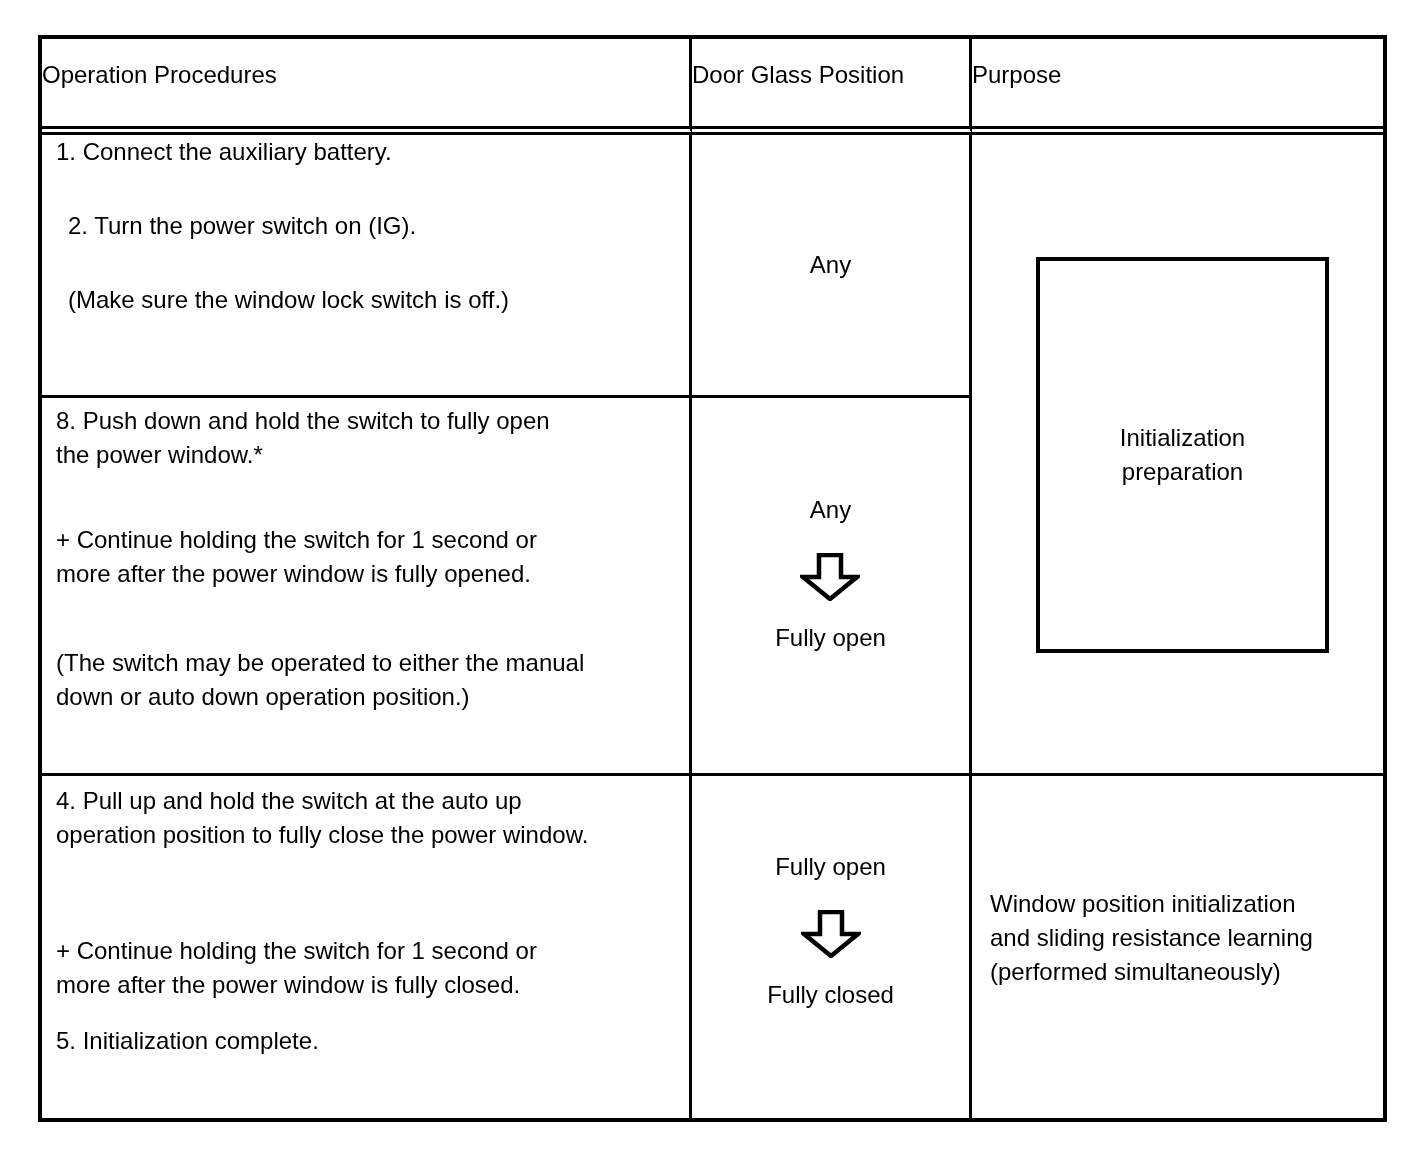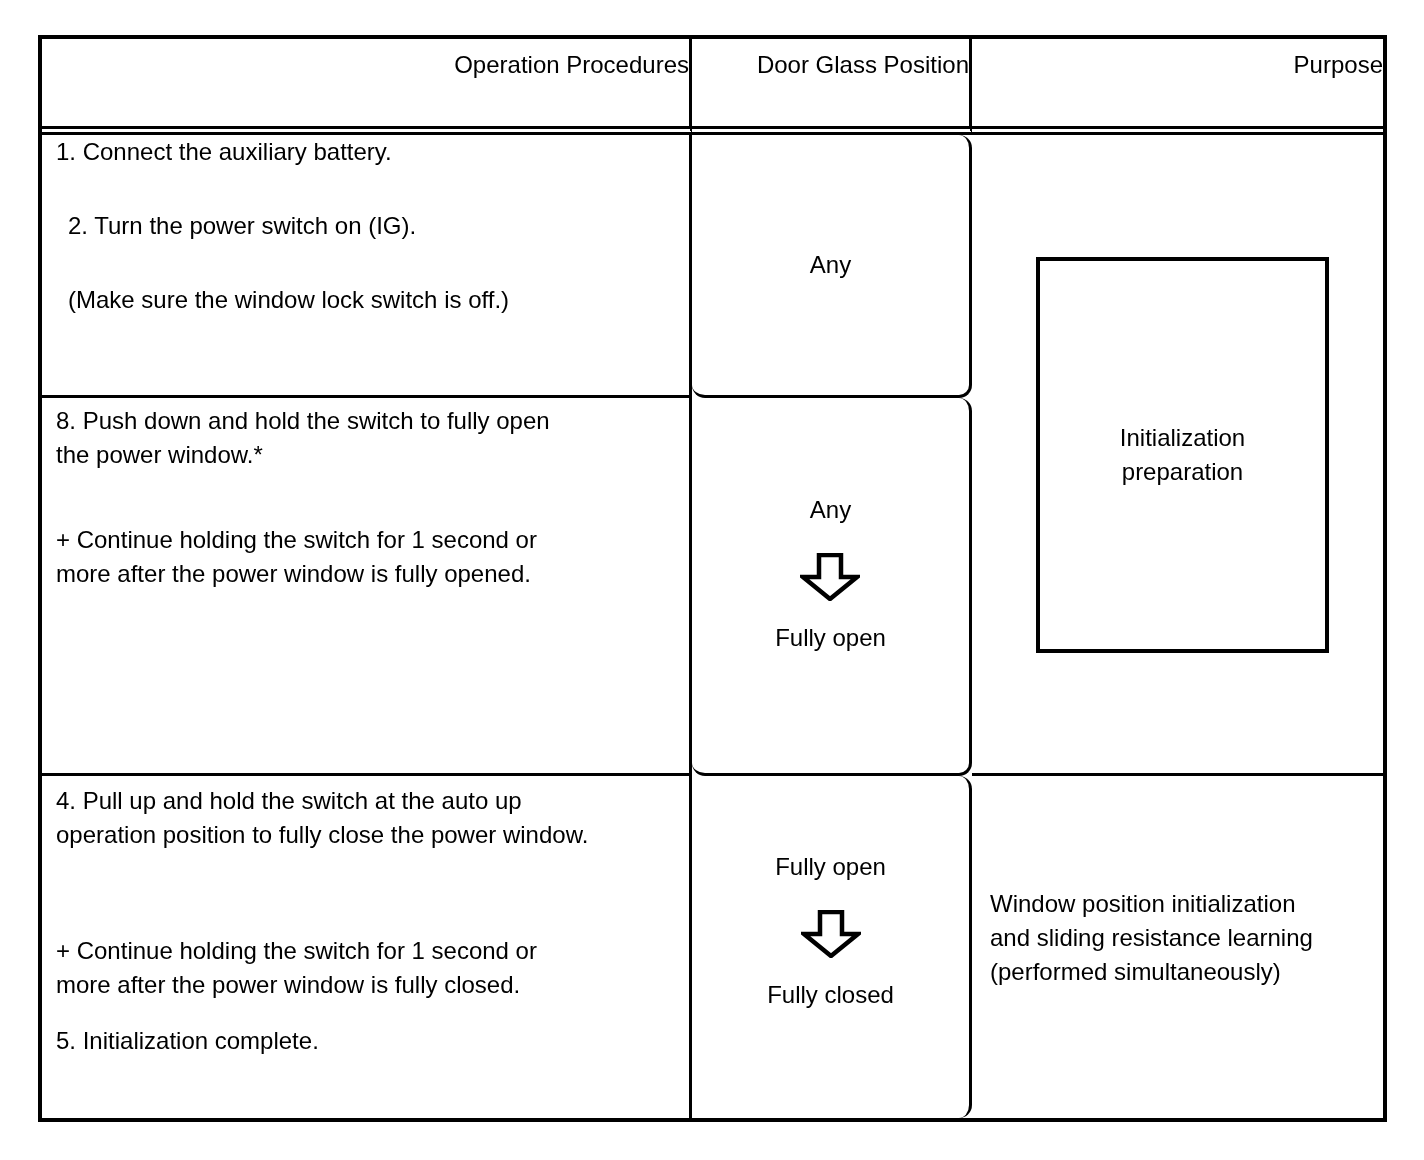--- a/index.html
+++ b/index.html
@@ -35,23 +35,23 @@
     box-sizing: border-box;
     font-size: 24px;
     line-height: 34px;
     overflow: hidden;
   }
   .b-r { border-right: 3px solid #000000; }
   .b-b { border-bottom: 3px solid #000000; }
   .header {
     border-bottom: 9px double #000000;
     display: flex;
-    justify-content: flex-end;
+    justify-content: flex-start;
     align-items: flex-start;
-    padding-top: 9px;
+    padding-top: 19px;
     text-align: center;
   }
   .proc {
     padding: 12px 14px 0 14px;
   }
   .proc p {
     margin: 0;
     white-space: pre-line;
   }
   .r1c1 { padding-top: 0; }
@@ -59,21 +59,20 @@
   .r2c1 { padding-top: 6px; }
   .r2c1 p:nth-of-type(2) { margin-top: 51px; }
   .r2c1 p:nth-of-type(3) { margin-top: 55px; }
   .r3c1 { padding-top: 8px; }
   .r3c1 p:nth-of-type(2) { margin-top: 82px; }
   .r3c1 p:nth-of-type(3) { margin-top: 22px; }
   .glass {
     display: flex;
     align-items: center;
     justify-content: center;
-    border-radius: 13px;
   }
   .glass-stack {
     display: flex;
     flex-direction: column;
     align-items: center;
     text-align: center;
   }
   .glass-stack .arrow { margin: 26px 0 20px; display: block; }
   .r2c2 .glass-stack { margin-top: -24px; }
   .r3c2 .glass-stack { margin-top: -32px; }
@@ -138,20 +137,22 @@
         <span>Initialization
 preparation</span>
       </div>
     </div>
 
     <div class="cell proc r2c1 b-r b-b">
       <p>8. Push down and hold the switch to fully open
 the power window.*</p>
       <p>+ Continue holding the switch for 1 second or
 more after the power window is fully opened.</p>
+      <p>(The switch may be operated to either the manual
+down or auto down operation position.)</p>
     </div>
     <div class="cell glass r2c2 b-r b-b">
       <div class="glass-stack">
         <span>Any</span>
         <svg class="arrow" width="60" height="48" viewBox="0 0 60 48">
           <polygon points="19,2 41,2 41,24 57,24 30,46 3,24 19,24" fill="#ffffff" stroke="#000000" stroke-width="4.5" stroke-linejoin="miter"></polygon>
         </svg>
         <span>Fully open</span>
       </div>
     </div>

